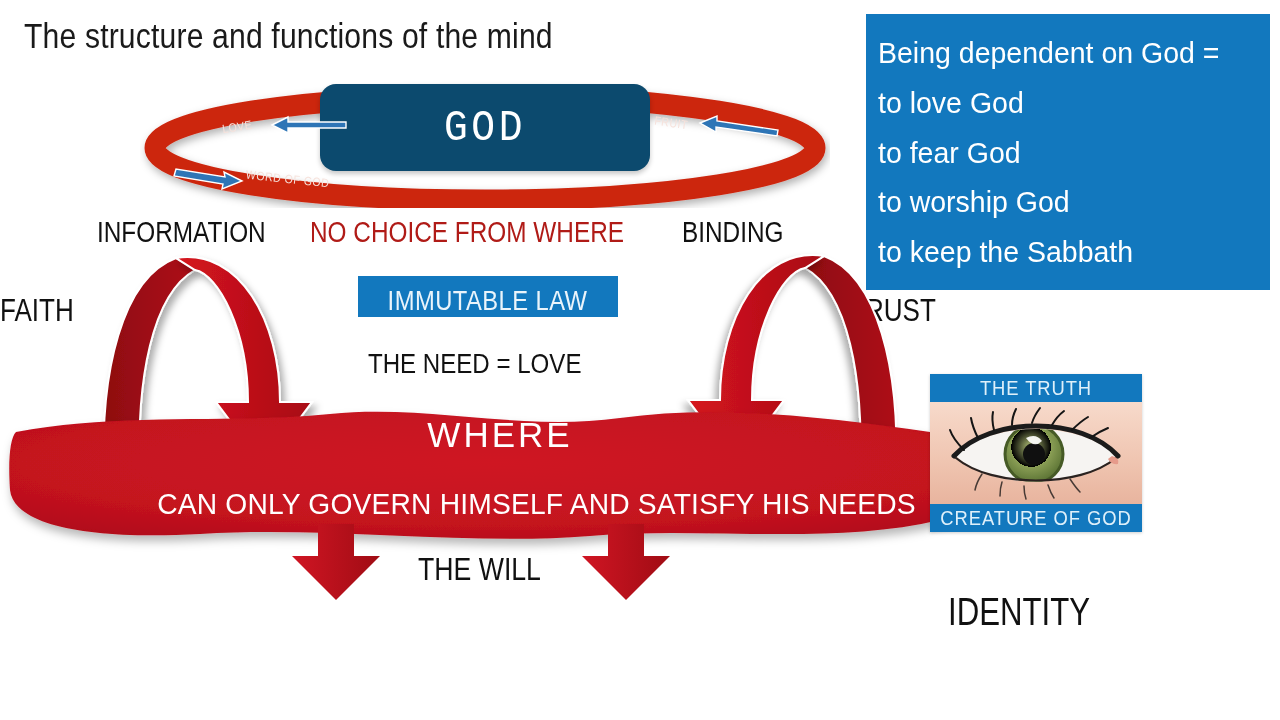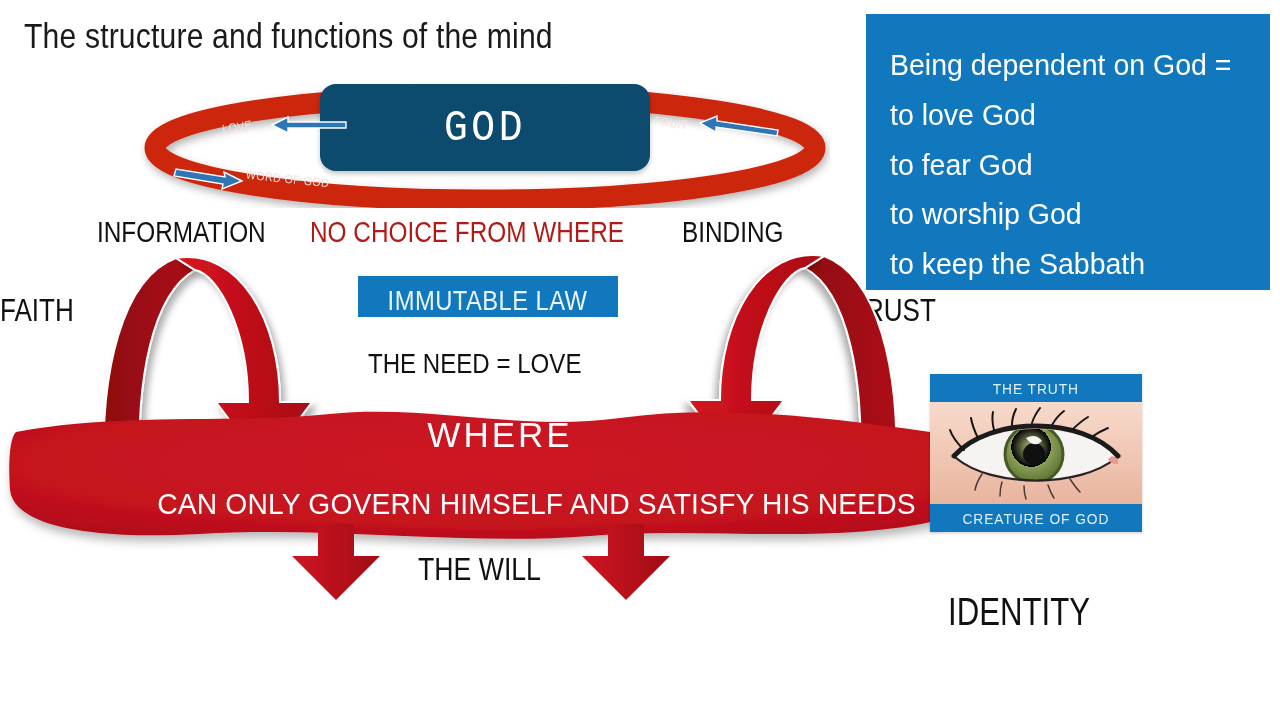--- a/index.html
+++ b/index.html
@@ -91,33 +91,33 @@
     position:absolute;left:418px;top:552px;font-size:31px;color:#111;
     white-space:nowrap;transform:scaleX(.86);transform-origin:left top;
   }
 
   
   #blue-box{
     position:absolute;left:866px;top:14px;width:404px;height:276px;
     background:#1278BE;
   }
   #blue-box-list{
-    margin:12px;padding:14px 0 0 12px;list-style:none;
+    margin:0;padding:14px 0 0 12px;list-style:none;
     color:#ffffff;font-size:30px;line-height:1.66;font-weight:400;
   }
   #blue-box-list li{white-space:nowrap;transform:scaleX(.95);transform-origin:left center;}
 
   
   #eye-card{
     position:absolute;left:930px;top:374px;width:212px;height:158px;
     background:#1278BE;box-shadow:0 1px 3px rgba(0,0,0,.2);
   }
   .eye-cap{
     height:28px;display:flex;align-items:center;justify-content:center;
-    color:#dff0fa;font-size:15px;letter-spacing:1px;white-space:nowrap;
+    color:#dff0fa;font-size:20px;letter-spacing:1px;white-space:nowrap;
   }
   .eye-cap span{display:inline-block;transform:scaleX(.92);}
   #eye-img{position:relative;height:102px;overflow:hidden;background:#f3d5c8;}
 
   #lbl-identity{
     position:absolute;left:948px;top:591px;font-size:38px;color:#111;
     white-space:nowrap;transform:scaleX(.82);transform-origin:left top;
   }
 </style>
 </head>

